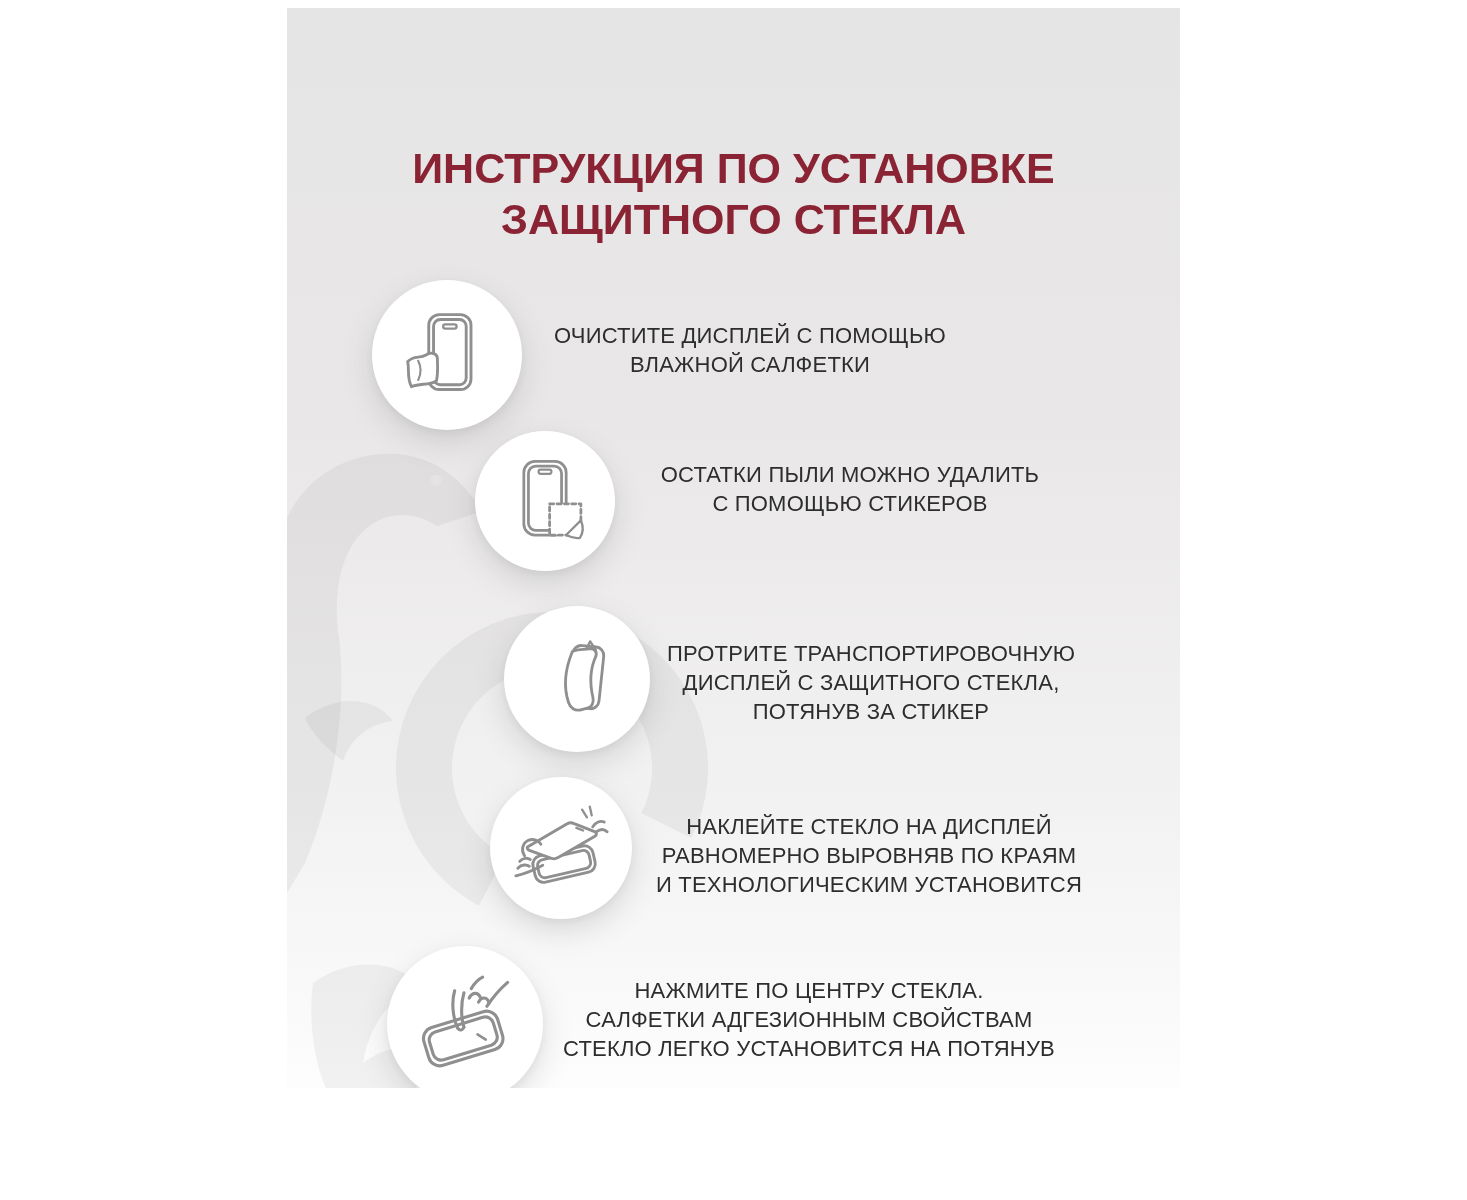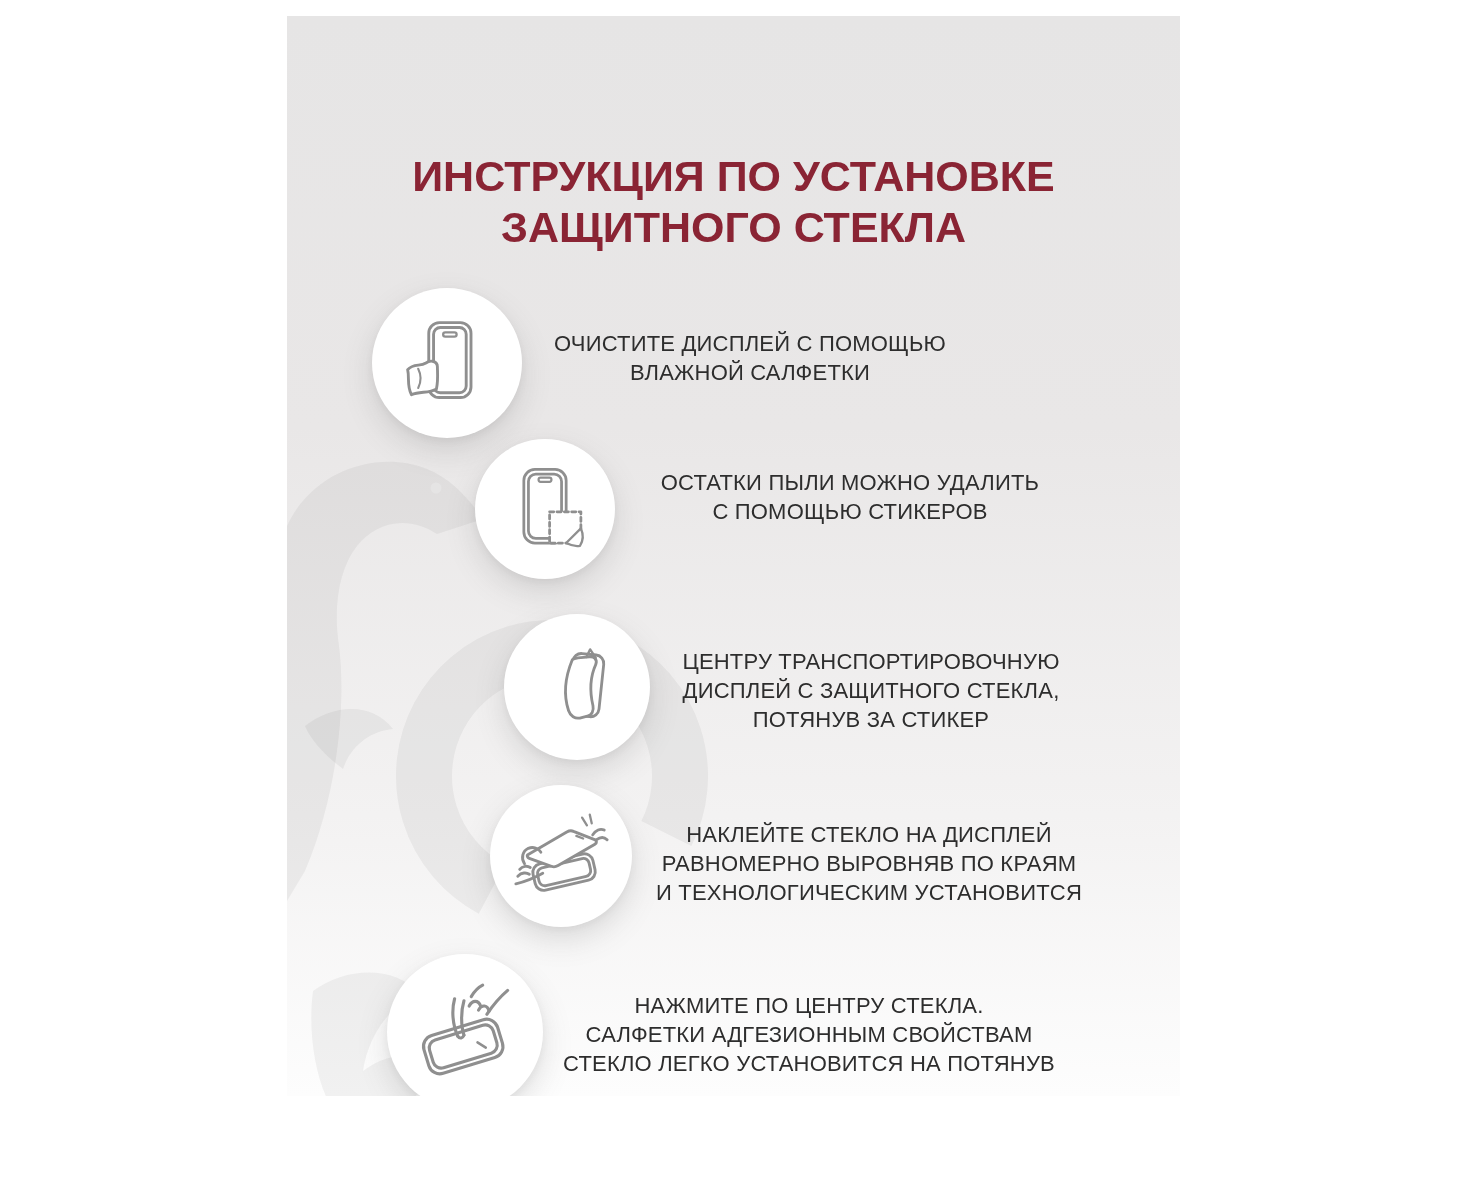--- a/index.html
+++ b/index.html
@@ -2,21 +2,21 @@
 <html><head>
 <meta charset="utf-8">
 <style>
   html,body{margin:0;padding:0;}
   body{
     width:1467px;height:1200px;position:relative;overflow:hidden;
     background:#ffffff;
     font-family:"Liberation Sans", sans-serif;
   }
   .content{
-    position:absolute;left:287px;top:16px;width:893px;height:1080px;overflow:hidden;
+    position:absolute;left:287px;top:8px;width:893px;height:1080px;overflow:hidden;
     background:linear-gradient(180deg,#e6e5e5 0%,#e9e7e7 38%,#f3f2f2 74%,#fdfdfd 100%);
   }
   .watermark{position:absolute;left:0;top:415px;width:430px;height:785px;}
   .page-title{
     position:absolute;left:0;width:100%;top:106px;text-align:center;
     color:#8a2434;font-weight:bold;font-size:43px;line-height:51px;letter-spacing:0px;
   }
   .page-title .line{display:block;}
   .circle{
     position:absolute;background:#ffffff;border-radius:50%;
@@ -83,21 +83,21 @@
 
   <div class="circle" style="left:217px;top:598px;width:146px;height:146px;">
     <svg class="icon" width="94" height="94" viewBox="0 0 100 100" fill="none" stroke="#8f8f8f" stroke-width="3" stroke-linecap="round" stroke-linejoin="round">
       <rect x="43" y="15" width="33" height="66" rx="9" transform="rotate(6 59.5 48)"></rect>
       <path fill="#ffffff" d="M45,21 C38,38 35,57 41,75 C43,81 48,84 53,83 L61,81 C66,80 68,75 67,70
                C63,53 65,37 70,26 C72,21 68,17 63,18 L51,19 C48,19.5 46,20 45,21 Z"></path>
       <path d="M60,18 L64,10 L70,19" stroke-width="2.5"></path>
     </svg>
   </div>
   <div class="step-text" style="left:364px;top:631px;width:440px;">
-      <span class="line">ЦЕНТРУ ТРАНСПОРТИРОВОЧНУЮ</span>
+      <span class="line">ПРОТРИТЕ ТРАНСПОРТИРОВОЧНУЮ</span>
       <span class="line">ДИСПЛЕЙ С ЗАЩИТНОГО СТЕКЛА,</span>
       <span class="line">ПОТЯНУВ ЗА СТИКЕР</span>
     </div>
 
   <div class="circle" style="left:203px;top:769px;width:142px;height:142px;">
     <svg class="icon" width="96" height="96" viewBox="0 0 100 100" fill="none" stroke="#8f8f8f" stroke-width="3" stroke-linecap="round" stroke-linejoin="round">
       <g transform="rotate(-13 52 66)">
         <rect x="21" y="53" width="64" height="28" rx="9"></rect>
         <rect x="25.5" y="57.5" width="55" height="19" rx="6"></rect>
       </g>
@@ -129,19 +129,19 @@
       <path d="M40,18 C37,29 38,43 43,54"></path>
       <path d="M49,20 C46,30 46,44 49,53"></path>
       <path d="M43,54 C45,57 48,56 49,53"></path>
       <path d="M54,25 C57,19 63,19 65,25"></path>
       <path d="M63,29 C66,23 72,24 73,30"></path>
       <path d="M71,33 C77,24 84,16 91,10"></path>
       <path d="M56,16 C59,11 63,7 67,5"></path>
       <path d="M62,60 l8,5" stroke-width="2.4"></path>
     </svg>
   </div>
-  <div class="step-text" style="left:272px;top:968px;width:500px;margin-top:7px;">
+  <div class="step-text" style="left:272px;top:968px;width:500px;">
       <span class="line">НАЖМИТЕ ПО ЦЕНТРУ СТЕКЛА.</span>
       <span class="line">САЛФЕТКИ АДГЕЗИОННЫМ СВОЙСТВАМ</span>
       <span class="line">СТЕКЛО ЛЕГКО УСТАНОВИТСЯ НА ПОТЯНУВ</span>
     </div>
 
 </div>
 
 </body></html>

